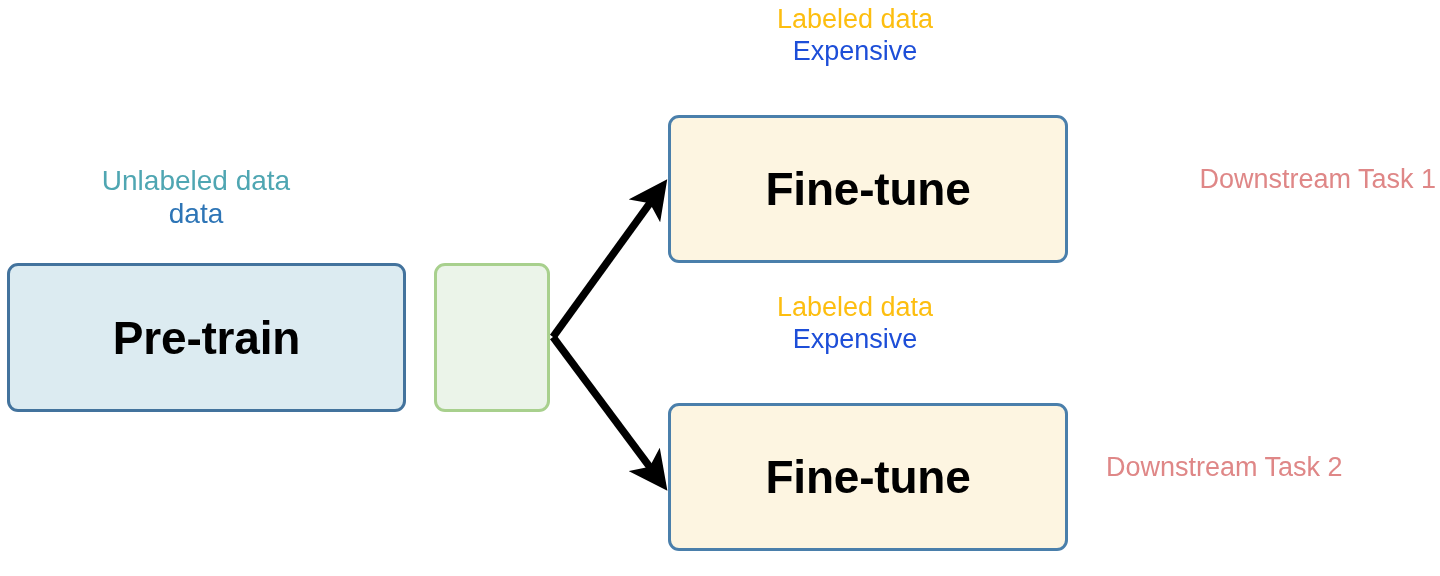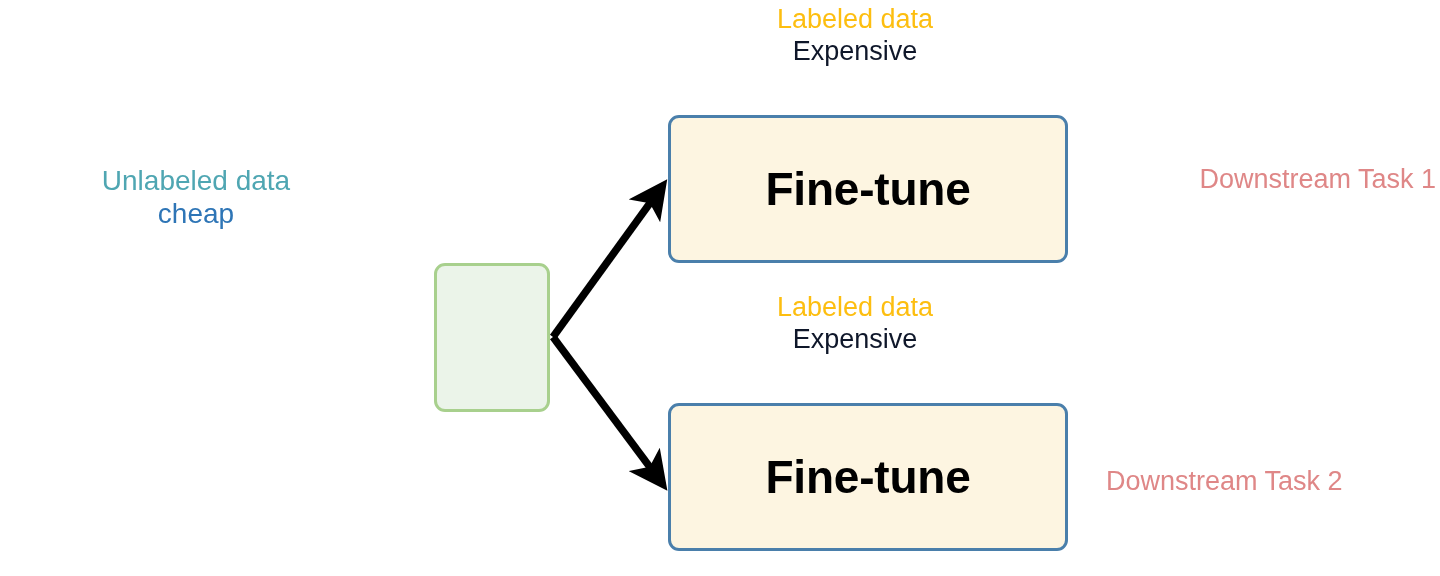--- a/index.html
+++ b/index.html
@@ -118,38 +118,37 @@
     width: 330px;
     font-size: 27px;
   }
   .lbl-labeled-2 {
     left: 690px;
     top: 292px;
     width: 330px;
     font-size: 27px;
   }
   .lbl-labeled-1 .l1, .lbl-labeled-2 .l1 { color: #fdbe10; }
-  .lbl-labeled-1 .l2, .lbl-labeled-2 .l2 { color: #0f172a; }
+  .lbl-labeled-1 .l2, .lbl-labeled-2 .l2 { color: #1d4ed8; }
 
   .lbl-task-1 {
     left: 1106px;
     top: 164px;
     width: 330px;
     font-size: 27px;
     color: #df8787;
     align-items: flex-end;
   }
   .lbl-task-2 {
     left: 1106px;
     top: 452px;
     width: 330px;
     font-size: 27px;
     color: #df8787;
     align-items: flex-start;
-    margin-top: 14px;
   }
 
   
   .arrows {
     position: absolute;
     left: 0; top: 0;
     width: 1440px;
     height: 576px;
     pointer-events: none;
   }
@@ -167,36 +166,39 @@
       <marker id="arrowhead-down" markerWidth="5.2" markerHeight="5.2" refX="3.1" refY="2.6" orient="auto" markerUnits="strokeWidth">
         <path d="M0,0 L5.2,2.6 L0,5.2 L1.25,2.6 Z" fill="#000000"></path>
       </marker>
     </defs>
 
     <line x1="553" y1="337" x2="658" y2="192" stroke="#000000" stroke-width="7.5" stroke-linecap="butt" marker-end="url(#arrowhead-up)"></line>
 
     <line x1="553" y1="337" x2="658" y2="478" stroke="#000000" stroke-width="7.5" stroke-linecap="butt" marker-end="url(#arrowhead-down)"></line>
   </svg>
 
+  <div class="node box-pretrain">
+    <span class="box-title">Pre-train</span>
+  </div>
 
   <div class="node box-representation">
     <span class="box-title"></span>
   </div>
 
   <div class="node box-finetune-1">
     <span class="box-title">Fine-tune</span>
   </div>
 
   <div class="node box-finetune-2">
     <span class="box-title">Fine-tune</span>
   </div>
 
   <div class="label lbl-unlabeled">
     <span class="l1">Unlabeled data</span>
-    <span class="l2">cheap</span>
+    <span class="l2">data</span>
   </div>
 
 
   <div class="label lbl-labeled-1">
     <span class="l1">Labeled data</span>
     <span class="l2">Expensive</span>
   </div>
 
   <div class="label lbl-labeled-2">
     <span class="l1">Labeled data</span>

